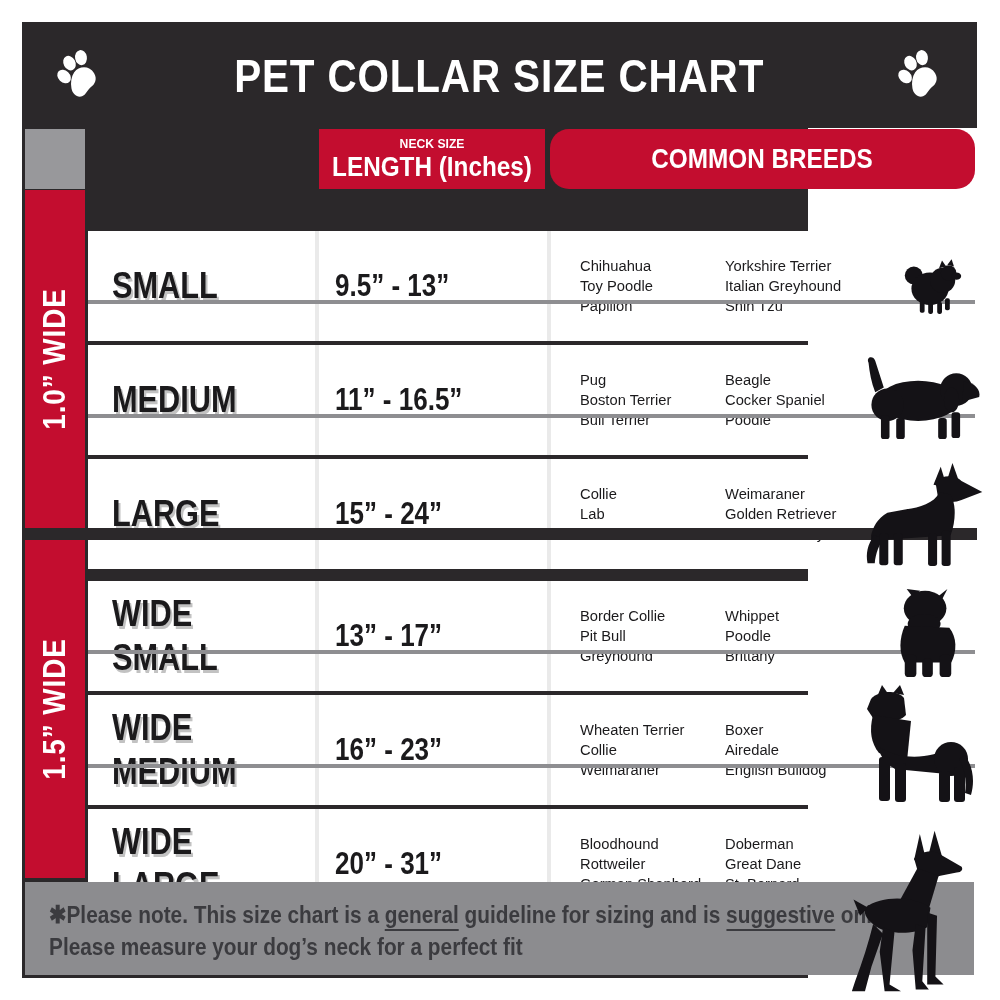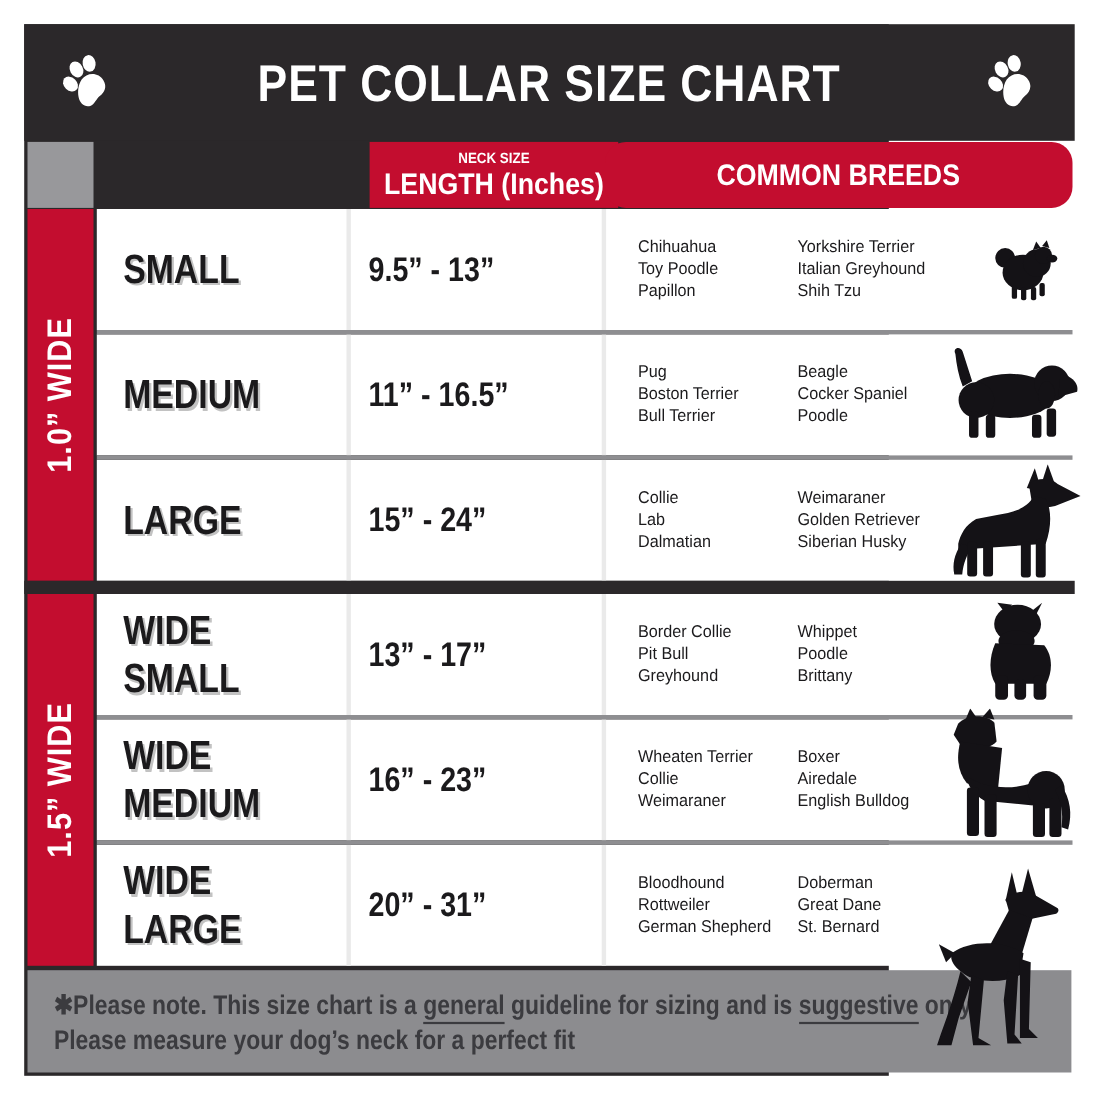--- a/index.html
+++ b/index.html
@@ -16,33 +16,33 @@
   .paw.left { left:30px; }
   .paw.right { right:30px; }
 
   
   .corner { position:absolute; left:3px; top:107px; width:60px; height:60px; background:#98989B; }
   .colhead { position:absolute; top:107px; height:60px; background:#C30D2F; color:#fff;
              display:flex; flex-direction:column; align-items:center; justify-content:center; }
   .colhead .big { font-weight:bold; font-size:27px; transform:scaleX(0.9); white-space:nowrap; }
   .colhead .small { font-weight:bold; font-size:13.5px; transform:scaleX(0.9); white-space:nowrap; margin-bottom:1px; }
   .h-size   { left:66px;  width:226px; }
-  .h-neck   { left:314px; width:226px; }
+  .h-neck   { left:297px; width:226px; }
   .h-breeds { left:528px; width:425px;border-radius:19px; }
 
   
   .sidebar { position:absolute; left:3px; width:60px; background:#C30D2F;
              display:flex; align-items:center; justify-content:center; }
   .bar1 { top:168px; height:338px; }
   .bar2 { top:518px; height:338px; }
   .sidebar span { color:#fff; font-weight:bold; font-size:31px; letter-spacing:1px;
                   transform:rotate(-90deg) scaleX(0.9); white-space:nowrap; }
 
   
-  .row { position:absolute; left:66px; width:887px; height:110px; background:#ffffff; }
+  .row { position:absolute; left:66px; width:887px; height:110px; background:#ffffff;margin-top:41px; }
   .r1 { top:168px; } .r2 { top:282px; } .r3 { top:396px; }
   .r4 { top:518px; } .r5 { top:632px; } .r6 { top:746px; }
   .vdiv { position:absolute; top:0; width:4px; height:110px; background:#EAEAEA; }
   .vdiv1 { left:227px; } .vdiv2 { left:459px; }
   .hdiv { position:absolute; left:66px; width:887px; height:4px; background:#8E8E91; z-index:2; }
   .hd1 { top:278px; } .hd2 { top:392px; } .hd3 { top:628px; } .hd4 { top:742px; }
 
   .size-label { position:absolute; left:24px; top:0; height:110px; width:210px;
                 display:flex; align-items:center;
                 font-weight:bold; font-size:37px; line-height:1.2; color:#1B1A1C;

